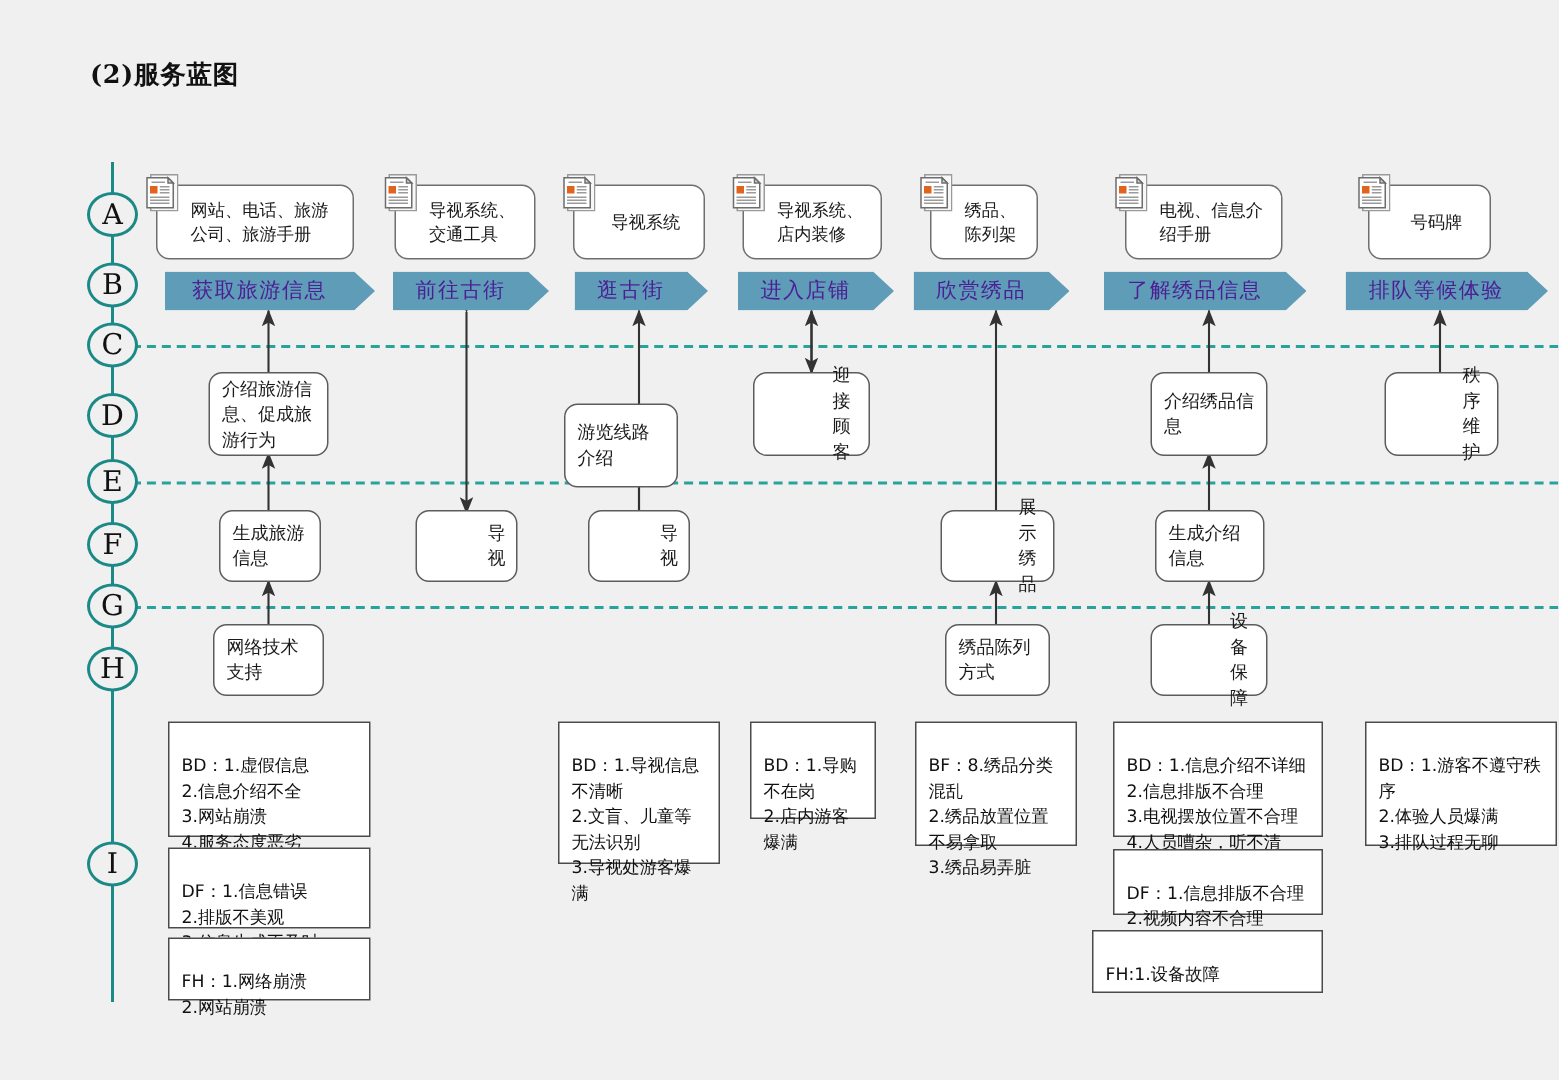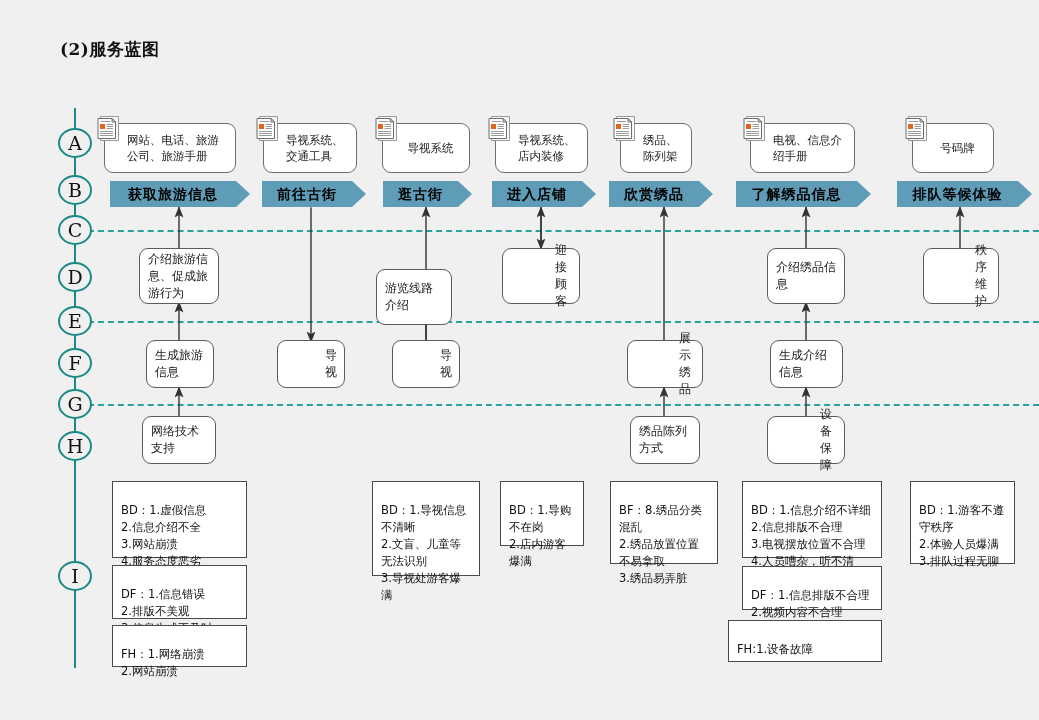--- a/index.html
+++ b/index.html
@@ -80,22 +80,22 @@
     display: flex;
     align-items: center;
     z-index: 3;
   }
 
   
   .chev {
     position: absolute;
     height: 26px;
     background: #5e9cb7;
-    color: #000000;
-    font-weight: bold;
+    color: #4c1d95;
+    font-weight: normal;
     font-size: 14px;
     line-height: 26px;
     text-align: center;
     padding-right: 14px;
     z-index: 3;
     -webkit-clip-path: polygon(0 0, calc(100% - 14px) 0, 100% 50%, calc(100% - 14px) 100%, 0 100%);
     clip-path: polygon(0 0, calc(100% - 14px) 0, 100% 50%, calc(100% - 14px) 100%, 0 100%);
     letter-spacing: 1px;
   }
 
@@ -360,17 +360,17 @@
 3.绣品易弄脏</div>
 
   <div class="note-box" style="left:742px; top:481px; width:140px; height:77px;">BD：1.信息介绍不详细
 2.信息排版不合理
 3.电视摆放位置不合理
 4.人员嘈杂，听不清</div>
   <div class="note-box" style="left:742px; top:566px; width:140px; height:44px;">DF：1.信息排版不合理
 2.视频内容不合理</div>
   <div class="note-box" style="left:728px; top:620px; width:154px; height:32px;">FH:1.设备故障</div>
 
-  <div class="note-box" style="left:910px; top:481px; width:105px; height:83px;">BD：1.游客不遵守秩序
+  <div class="note-box" style="left:910px; top:481px; width:128px; height:83px;">BD：1.游客不遵守秩序
 2.体验人员爆满
 3.排队过程无聊</div>
 
 </div>
 
 </body></html>

